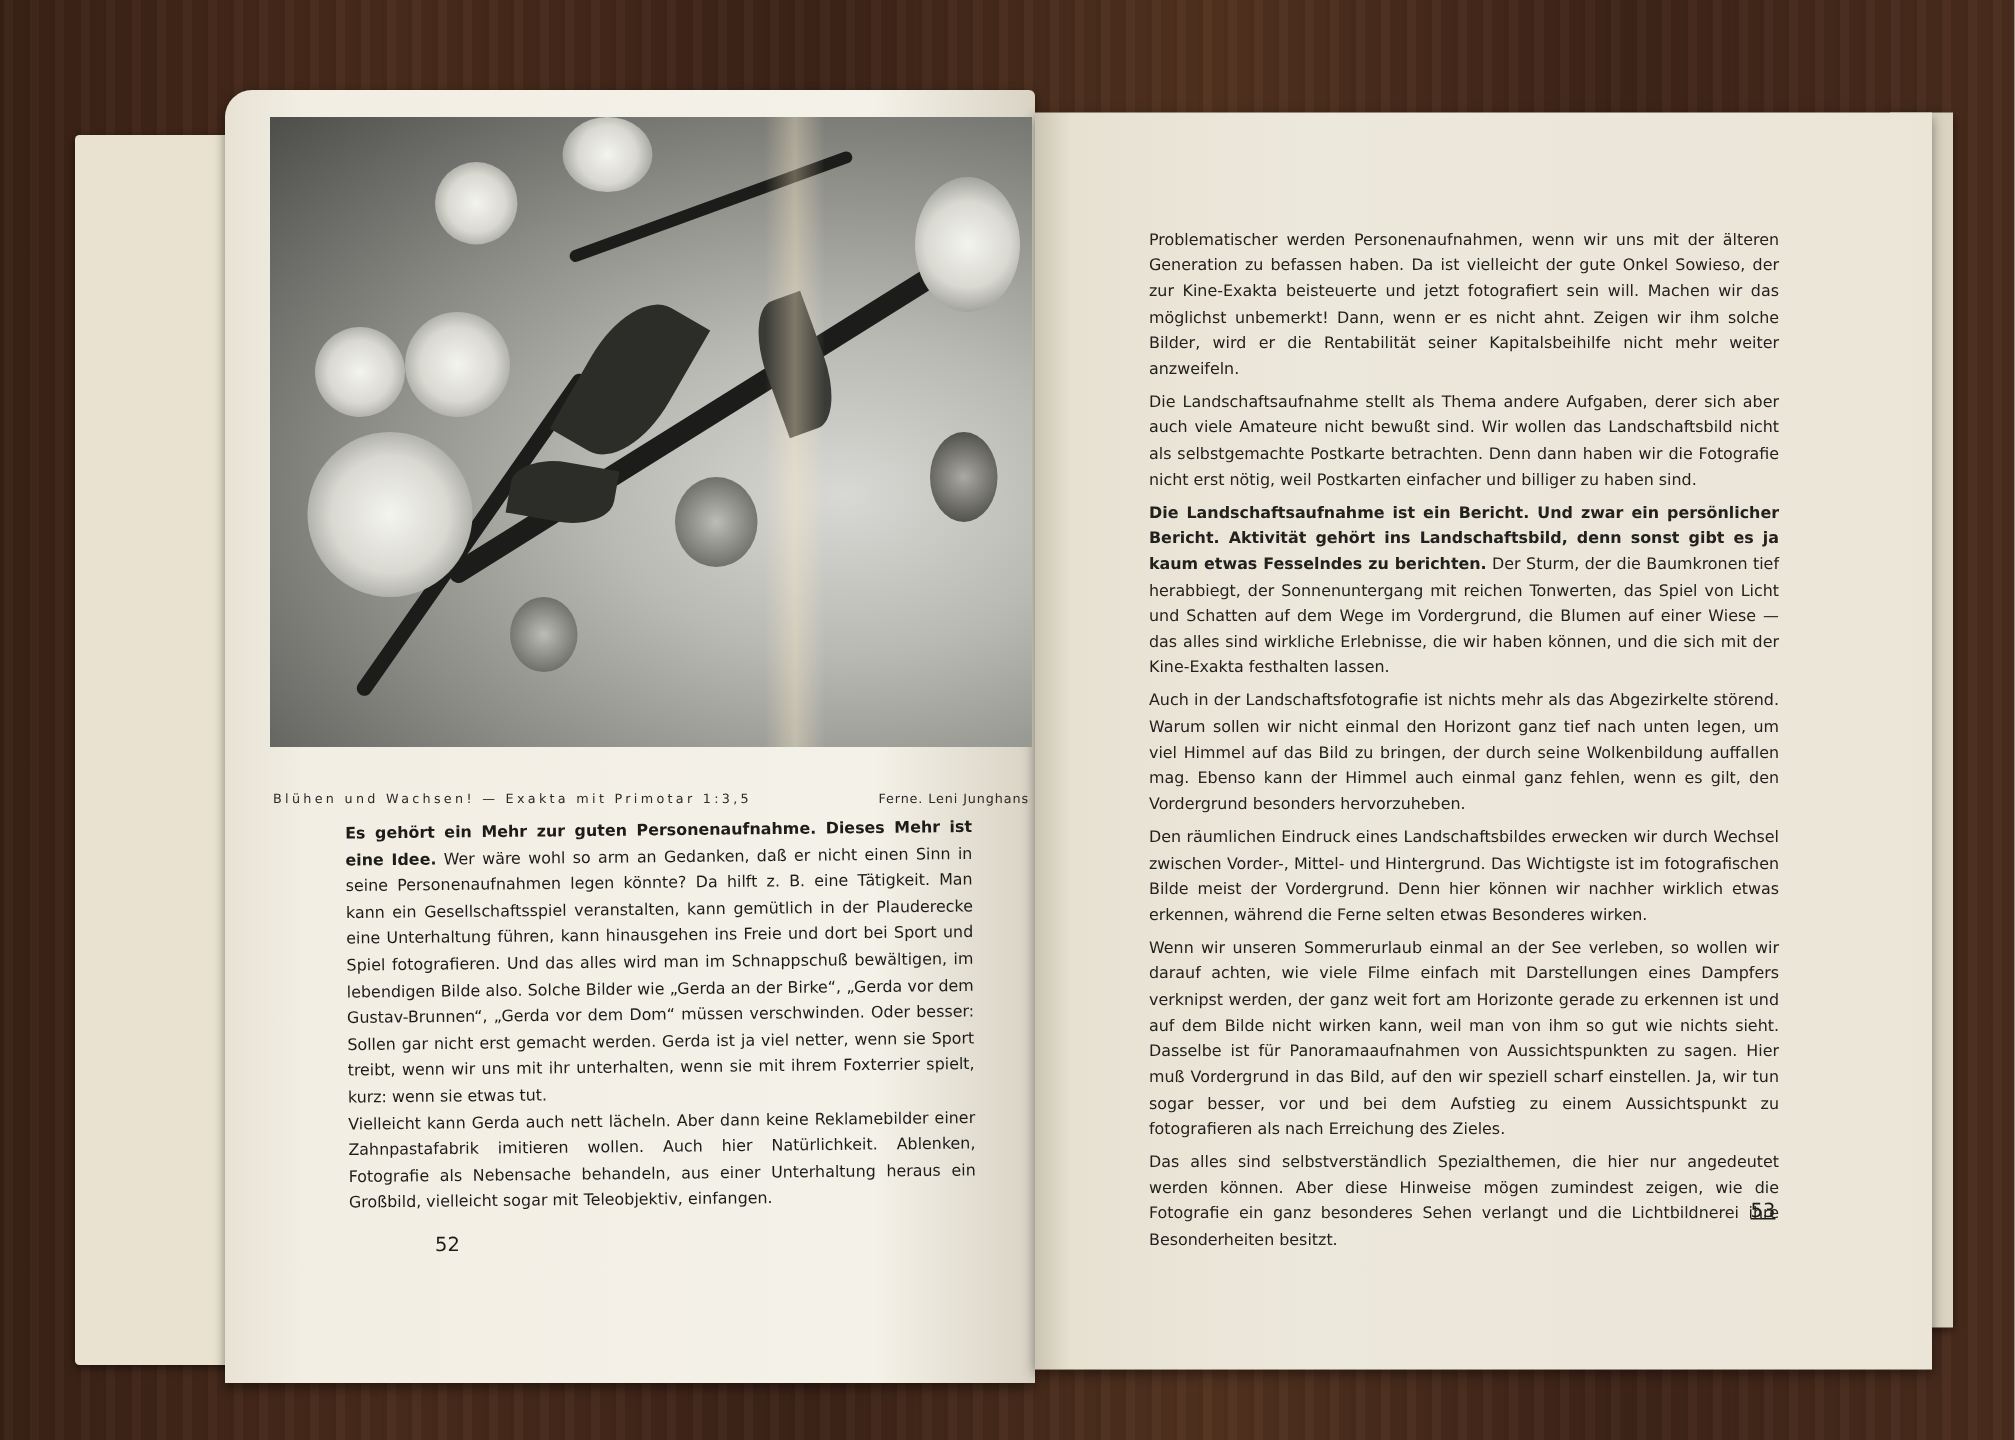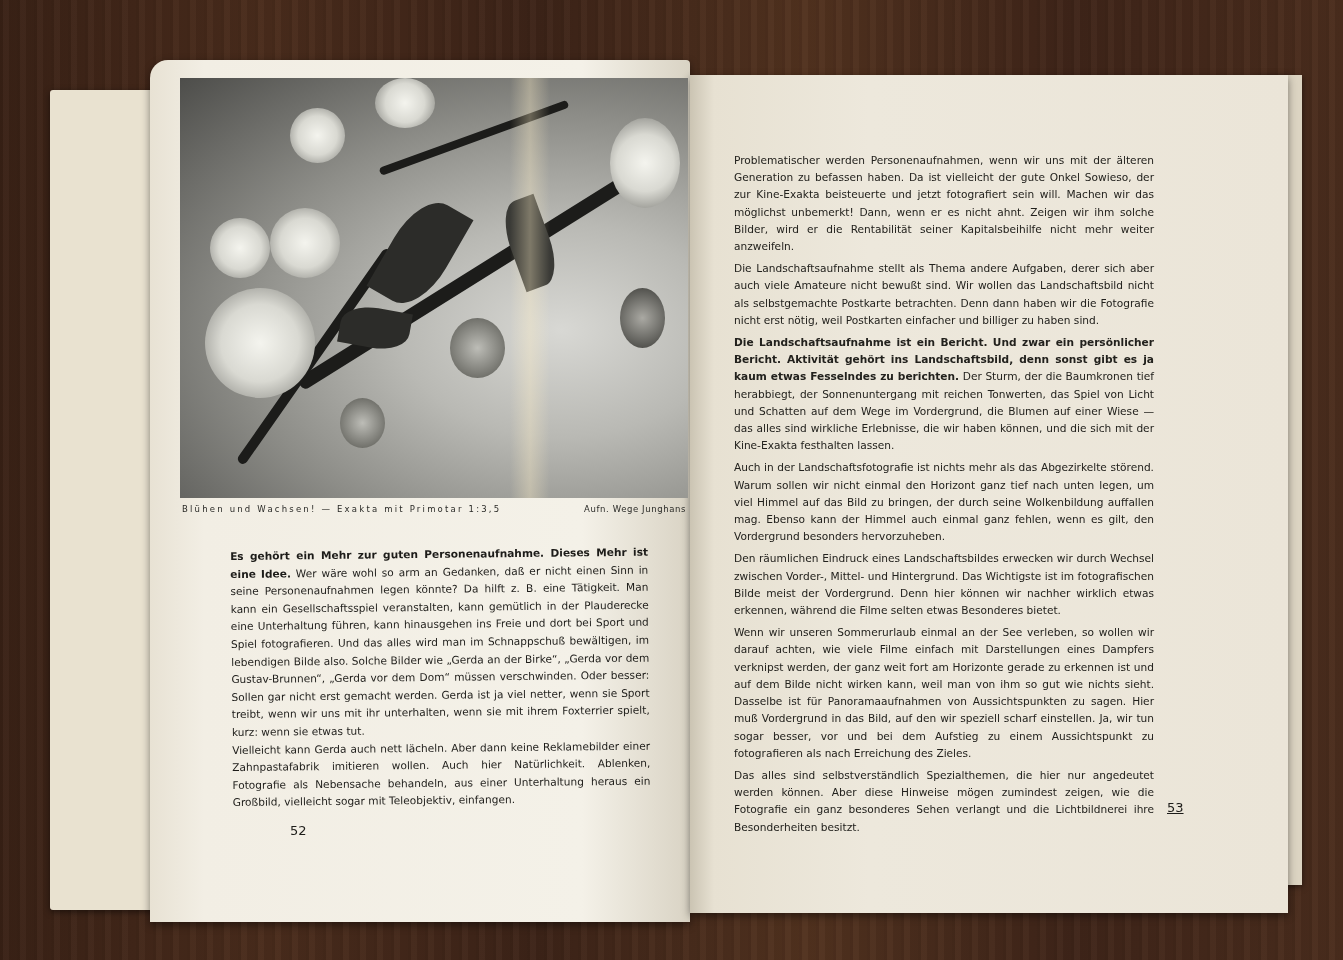--- a/index.html
+++ b/index.html
@@ -15,24 +15,24 @@
   .cover-right { position:absolute; left:1260px; top:75px; width:42px; height:810px; background:#dcd4c2; box-shadow:0 2px 6px rgba(0,0,0,0.5); }
   .page-left { position:absolute; left:150px; top:60px; width:540px; height:862px; background:linear-gradient(90deg,#e8e2d4 0%, #f2eee4 10%, #f4f1e8 80%, #d9d3c4 100%); border-radius:18px 4px 0 0; box-shadow:0 3px 8px rgba(0,0,0,0.45); }
   .page-right { position:absolute; left:690px; top:75px; width:598px; height:838px; background:linear-gradient(90deg,#cbc4b3 0%, #e7e1d2 4%, #ede8dc 30%, #ebe5d8 100%); box-shadow:0 3px 8px rgba(0,0,0,0.45); }
   .photo { position:absolute; left:180px; top:78px; width:508px; height:420px;
     background: radial-gradient(ellipse at 75% 60%, #d8d8d4 0%, #b9b9b4 30%, #8d8d88 60%, #4d4d4a 100%);
     overflow:hidden;
   }
   .photo .blossom { position:absolute; border-radius:50%; background:radial-gradient(circle, #f4f4ee 0%, #d9d9d2 50%, #7d7d78 100%); }
   .photo .branch { position:absolute; background:#1c1c1a; border-radius:6px; transform-origin:left center; }
   .photo .leaf { position:absolute; background:#2c2c29; border-radius:50% 0 50% 0; }
-  .caption { position:absolute; left:182px; top:504px; width:504px; display:flex; justify-content:space-between; font-size:8.5px; color:#2a2a27; letter-spacing:0.6px; }
+  .caption { position:absolute; left:182px; top:528px; width:504px; display:flex; justify-content:space-between; font-size:8.5px; color:#2a2a27; letter-spacing:0.6px; }
   .caption .title { letter-spacing:2.2px; }
   .text-left { position:absolute; left:230px; top:548px; width:418px; font-size:10.6px; line-height:17.6px; color:#1d1c19; text-align:justify; transform:rotate(-0.6deg); transform-origin:left top; }
-  .text-right { position:absolute; left:734px; top:152px; width:420px; font-size:10.6px; line-height:17.2px; color:#22211d; text-align:justify; }
+  .text-right { position:absolute; left:766px; top:152px; width:420px; font-size:10.6px; line-height:17.2px; color:#22211d; text-align:justify; }
   .text-right p { margin:0 0 5px 0; }
   .text-left p { margin:0; }
   b { font-weight:bold; }
   .pagenum { position:absolute; font-size:13px; color:#1d1c19; font-family:"DejaVu Sans", sans-serif; }
 </style>
 </head>
 <body>
 
 <div class="wood-grain"></div>
 <div class="cover-left"></div>
@@ -55,31 +55,31 @@
   <div class="blossom" style="left:195px;top:0px;width:60px;height:50px;"></div>
   <div class="blossom" style="left:430px;top:40px;width:70px;height:90px;"></div>
   <div class="blossom" style="left:270px;top:240px;width:55px;height:60px;background:radial-gradient(circle,#bdbdb7 0%,#55554f 100%);"></div>
   <div class="blossom" style="left:160px;top:320px;width:45px;height:50px;background:radial-gradient(circle,#bdbdb7 0%,#55554f 100%);"></div>
   <div class="blossom" style="left:440px;top:210px;width:45px;height:60px;background:radial-gradient(circle,#aaa9a3 0%,#3c3c38 100%);"></div>
   <div style="position:absolute;left:330px;top:0;width:40px;height:420px;background:linear-gradient(90deg,rgba(255,240,200,0) 0%,rgba(255,240,200,0.35) 50%,rgba(255,240,200,0) 100%);"></div>
 </div>
 
 <div class="caption">
   <span class="title">Blühen und Wachsen! — Exakta mit Primotar 1:3,5</span>
-  <span>Aufn. Wege Junghans</span>
+  <span>Ferne. Leni Junghans</span>
 </div>
 
 <div class="text-left">
   <p><b>Es gehört ein Mehr zur guten Personenaufnahme. Dieses Mehr ist eine Idee.</b><span> Wer wäre wohl so arm an Gedanken, daß er nicht einen Sinn in seine Personenaufnahmen legen könnte? Da hilft z. B. eine Tätigkeit. Man kann ein Gesellschaftsspiel veranstalten, kann gemütlich in der Plauderecke eine Unterhaltung führen, kann hinausgehen ins Freie und dort bei Sport und Spiel fotografieren. Und das alles wird man im Schnappschuß bewältigen, im lebendigen Bilde also. Solche Bilder wie „Gerda an der Birke“, „Gerda vor dem Gustav-Brunnen“, „Gerda vor dem Dom“ müssen verschwinden. Oder besser: Sollen gar nicht erst gemacht werden. Gerda ist ja viel netter, wenn sie Sport treibt, wenn wir uns mit ihr unterhalten, wenn sie mit ihrem Foxterrier spielt, kurz: wenn sie etwas tut.</span></p>
   <p><b></b><span>Vielleicht kann Gerda auch nett lächeln. Aber dann keine Reklamebilder einer Zahnpastafabrik imitieren wollen. Auch hier Natürlichkeit. Ablenken, Fotografie als Nebensache behandeln, aus einer Unterhaltung heraus ein Großbild, vielleicht sogar mit Teleobjektiv, einfangen.</span></p>
 </div>
 <div class="pagenum" style="left:262px;top:823px;margin-left:28px;">52</div>
 
 <div class="text-right">
   <p><b></b><span>Problematischer werden Personenaufnahmen, wenn wir uns mit der älteren Generation zu befassen haben. Da ist vielleicht der gute Onkel Sowieso, der zur Kine-Exakta beisteuerte und jetzt fotografiert sein will. Machen wir das möglichst unbemerkt! Dann, wenn er es nicht ahnt. Zeigen wir ihm solche Bilder, wird er die Rentabilität seiner Kapitalsbeihilfe nicht mehr weiter anzweifeln.</span></p>
   <p><b></b><span>Die Landschaftsaufnahme stellt als Thema andere Aufgaben, derer sich aber auch viele Amateure nicht bewußt sind. Wir wollen das Landschaftsbild nicht als selbstgemachte Postkarte betrachten. Denn dann haben wir die Fotografie nicht erst nötig, weil Postkarten einfacher und billiger zu haben sind.</span></p>
   <p><b>Die Landschaftsaufnahme ist ein Bericht. Und zwar ein persönlicher Bericht. Aktivität gehört ins Landschaftsbild, denn sonst gibt es ja kaum etwas Fesselndes zu berichten.</b><span> Der Sturm, der die Baumkronen tief herabbiegt, der Sonnenuntergang mit reichen Tonwerten, das Spiel von Licht und Schatten auf dem Wege im Vordergrund, die Blumen auf einer Wiese — das alles sind wirkliche Erlebnisse, die wir haben können, und die sich mit der Kine-Exakta festhalten lassen.</span></p>
   <p><b></b><span>Auch in der Landschaftsfotografie ist nichts mehr als das Abgezirkelte störend. Warum sollen wir nicht einmal den Horizont ganz tief nach unten legen, um viel Himmel auf das Bild zu bringen, der durch seine Wolkenbildung auffallen mag. Ebenso kann der Himmel auch einmal ganz fehlen, wenn es gilt, den Vordergrund besonders hervorzuheben.</span></p>
-  <p><b></b><span>Den räumlichen Eindruck eines Landschaftsbildes erwecken wir durch Wechsel zwischen Vorder-, Mittel- und Hintergrund. Das Wichtigste ist im fotografischen Bilde meist der Vordergrund. Denn hier können wir nachher wirklich etwas erkennen, während die Filme selten etwas Besonderes bietet.</span></p>
+  <p><b></b><span>Den räumlichen Eindruck eines Landschaftsbildes erwecken wir durch Wechsel zwischen Vorder-, Mittel- und Hintergrund. Das Wichtigste ist im fotografischen Bilde meist der Vordergrund. Denn hier können wir nachher wirklich etwas erkennen, während die Ferne selten etwas Besonderes wirken.</span></p>
   <p><b></b><span>Wenn wir unseren Sommerurlaub einmal an der See verleben, so wollen wir darauf achten, wie viele Filme einfach mit Darstellungen eines Dampfers verknipst werden, der ganz weit fort am Horizonte gerade zu erkennen ist und auf dem Bilde nicht wirken kann, weil man von ihm so gut wie nichts sieht. Dasselbe ist für Panoramaaufnahmen von Aussichtspunkten zu sagen. Hier muß Vordergrund in das Bild, auf den wir speziell scharf einstellen. Ja, wir tun sogar besser, vor und bei dem Aufstieg zu einem Aussichtspunkt zu fotografieren als nach Erreichung des Zieles.</span></p>
   <p><b></b><span>Das alles sind selbstverständlich Spezialthemen, die hier nur angedeutet werden können. Aber diese Hinweise mögen zumindest zeigen, wie die Fotografie ein ganz besonderes Sehen verlangt und die Lichtbildnerei ihre Besonderheiten besitzt.</span></p>
 </div>
 <div class="pagenum" style="left:1167px;top:800px;text-decoration:underline;">53</div>
 
 </body></html>

